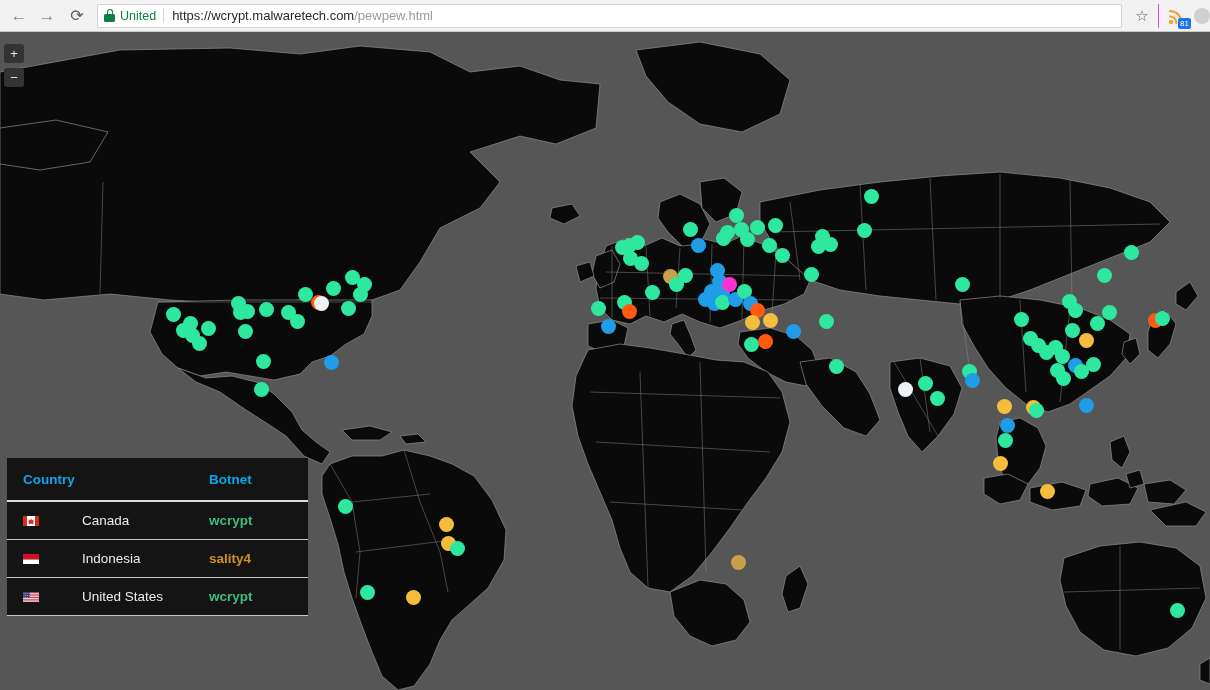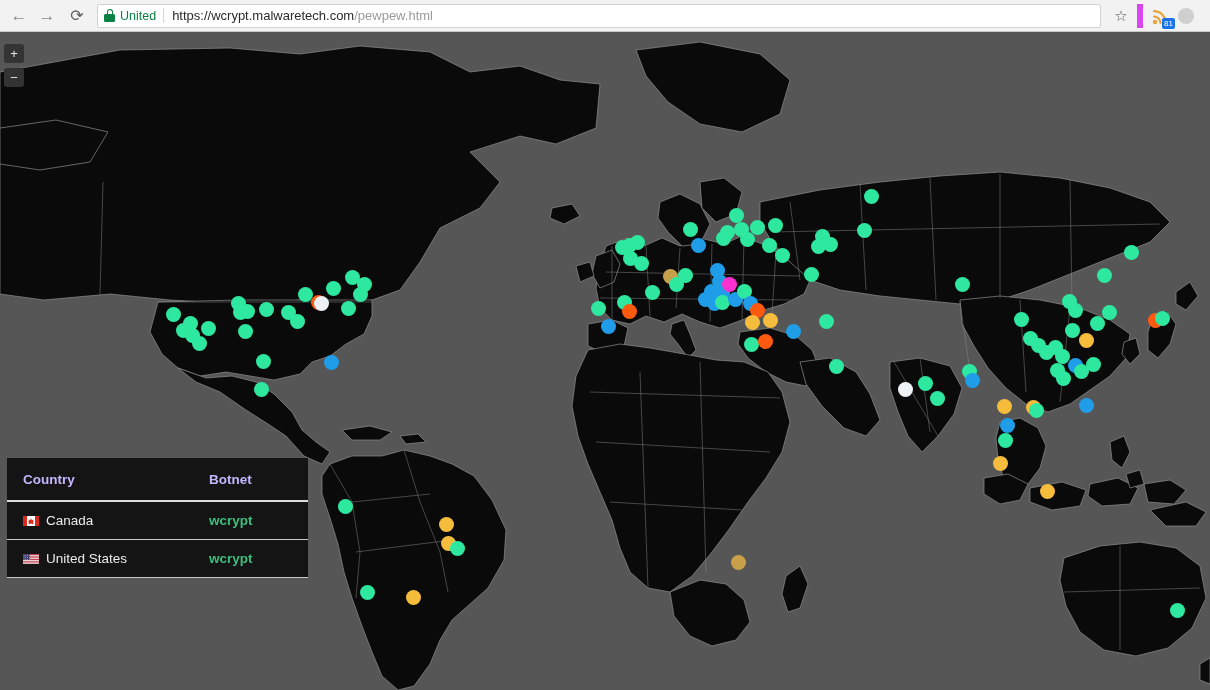--- a/index.html
+++ b/index.html
@@ -32,22 +32,22 @@
     background: #0b8043; border-radius: 1.5px; }
   #lock-icon .shackle { position: absolute; top: 0; left: 2.5px; width: 6px; height: 6px;
     border: 1.7px solid #0b8043; border-bottom: none;
     border-radius: 3px 3px 0 0; }
   #secure-label { color: #0b8043; font-size: 12.5px; margin-right: 7px; flex: 0 0 auto; }
   #omni-divider { width: 1px; height: 15px; background: #d5d5d5; margin-right: 8px; flex: 0 0 auto; }
   #url-origin { color: #2b2b2b; font-size: 13px; white-space: nowrap; }
   #url-path { color: #9a9a9a; font-size: 13px; white-space: nowrap; }
   #star-icon { flex: 0 0 auto; width: 24px; text-align: center; color: #5a5a5a;
     font-size: 15px; cursor: pointer; }
-  #ext-zone { flex: 0 0 auto; display: flex; align-items: center; padding-right: 16px;
-    border-left: 6px solid #d946ef; margin-left: 4px; padding-left: 7px; height: 24px; }
+  #ext-zone { flex: 0 0 auto; display: flex; align-items: center; padding-right: 0;
+    border-left: 1px solid #d946ef; margin-left: 4px; padding-left: 7px; height: 24px; }
   #rss-icon { position: relative; width: 22px; height: 22px; cursor: pointer; }
   #rss-badge {
     position: absolute; bottom: -2px; right: -3px; background: #1a73e8; color: #fff;
     font-size: 8px; line-height: 9px; padding: 1px 2px; border-radius: 2px;
     font-family: "Liberation Sans", sans-serif;
   }
   #profile-dot { width: 16px; height: 16px; border-radius: 50%; background: #cfcfcf;
     margin-left: 6px; flex: 0 0 auto; }
 
   
@@ -89,31 +89,31 @@
   }
   .check-label { color: #8c8c8c; font-size: 13.5px; }
 
   
   #console-table {
     position: absolute; left: 7px; top: 426px; width: 301px;
     background: #141414; font-size: 13px;
   }
   #console-table table { width: 100%; border-collapse: collapse; }
   #console-table th {
-    text-align: left; color: #c4b5fd; font-size: 13.5px; font-weight: bold;
+    text-align: left; color: #0ea5e9; font-size: 13.5px; font-weight: bold;
     padding: 14px 0 13px 0; border-bottom: 2px solid #dcdcdc;
   }
   #console-table td {
     padding: 11px 0 11px 0; border-bottom: 1px solid #c8c8c8;
     vertical-align: middle;
   }
   .col-country { padding-left: 16px !important; }
   .col-botnet { padding-left: 9px !important; width: 108px; }
   th.col-botnet { padding-left: 9px !important; }
-  .country-cell { display: flex; align-items: center; }
+  .country-cell { display: flex; align-items: center; gap: 36px; }
   .country-name { color: #ebebeb; font-size: 13.5px; }
   .botnet-name { font-weight: bold; font-size: 13.5px; }
   .flag {
     width: 16px; height: 11px; margin-right: 7px; flex: 0 0 auto;
     position: relative; overflow: hidden; display: block;
   }
 </style>
 </head>
 <body>
 
@@ -424,20 +424,32 @@
                   </svg></span>
        <span class="country-name">Canada</span>
      </span>
             </td>
             <td class="col-botnet"><span class="botnet-name" style="color:#3dbd7d">wcrypt</span></td>
           </tr>
           <tr>
             <td class="col-country">
               <span class="country-cell">
        <span class="flag"><svg width="16" height="11" viewBox="0 0 16 11">
+                    <rect width="16" height="5.5" fill="#ce1126"></rect>
+      <rect y="5.5" width="16" height="5.5" fill="#fff"></rect>
+                  </svg></span>
+       <span class="country-name">Indonesia</span>
+     </span>
+            </td>
+            <td class="col-botnet"><span class="botnet-name" style="color:#cf9120">sality4</span></td>
+          </tr>
+          <tr>
+            <td class="col-country">
+              <span class="country-cell">
+       <span class="flag"><svg width="16" height="11" viewBox="0 0 16 11">
                     <rect width="16" height="11" fill="#fff"></rect>
       <rect y="0" width="16" height="0.85" fill="#b22234"></rect>
                     <rect y="1.7" width="16" height="0.85" fill="#b22234"></rect>
                     <rect y="3.4" width="16" height="0.85" fill="#b22234"></rect>
                     <rect y="5.1" width="16" height="0.85" fill="#b22234"></rect>
                     <rect y="6.8" width="16" height="0.85" fill="#b22234"></rect>
                     <rect y="8.5" width="16" height="0.85" fill="#b22234"></rect>
                     <rect y="10.2" width="16" height="0.85" fill="#b22234"></rect>
       <rect width="7" height="6" fill="#3c3b6e"></rect>
       <circle cx="1" cy="1.2" r="0.45" fill="#fff"></circle>

